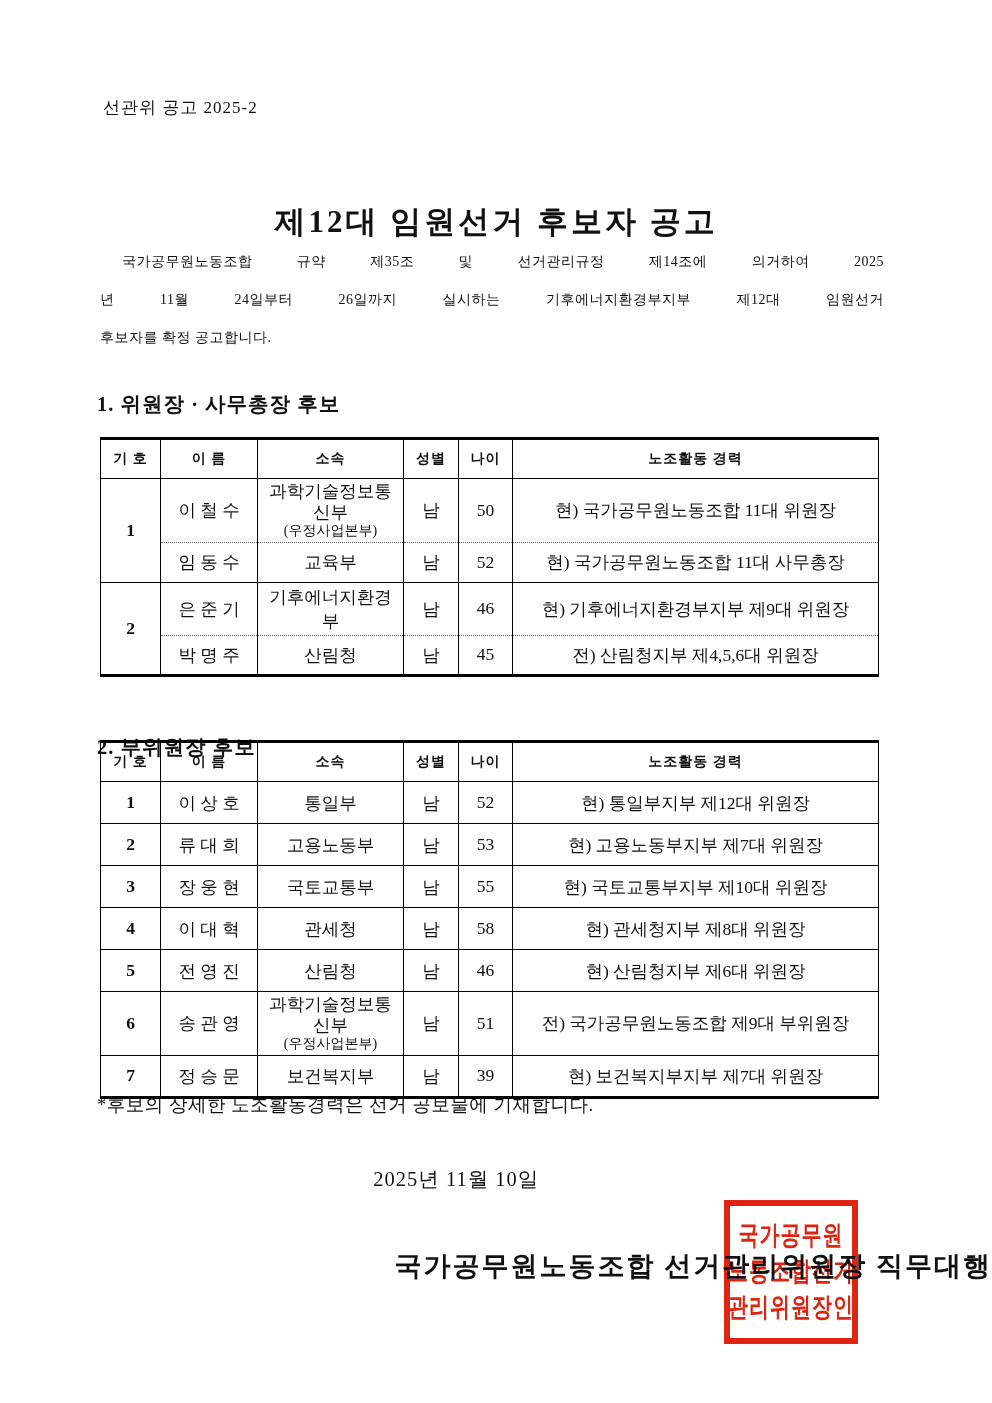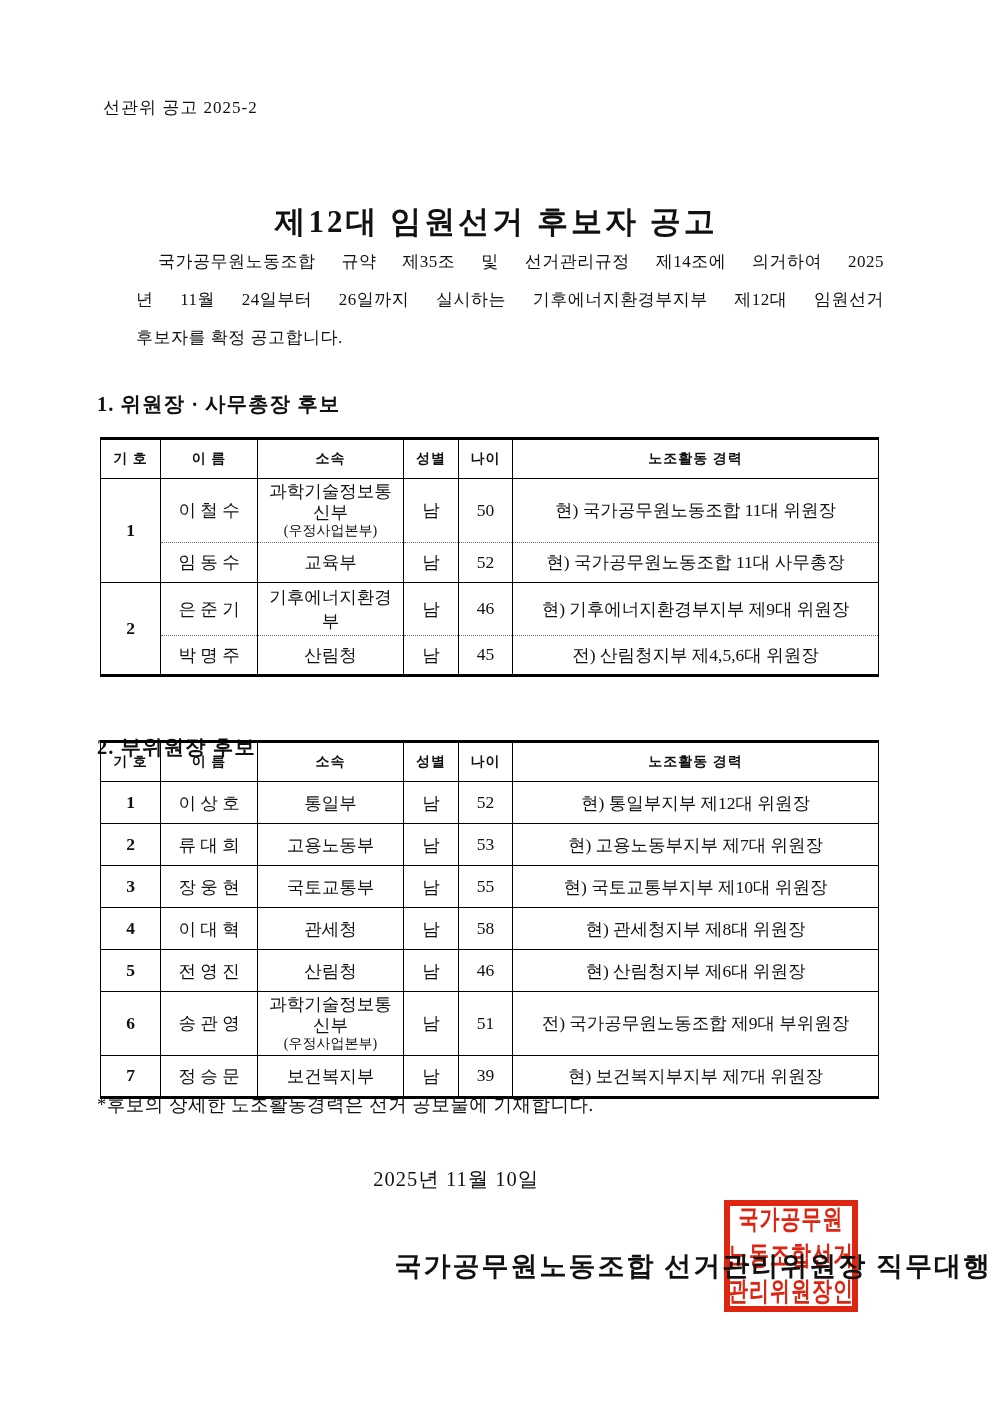--- a/index.html
+++ b/index.html
@@ -19,21 +19,21 @@
   }
 
   .page-title {
     position: absolute; left: 0; top: 180px; width: 100%;
     text-align: center;
     font-size: 31px; font-weight: bold; letter-spacing: 3px;
   }
 
   .body-text {
     position: absolute; left: 100px; right: 108px; top: 243px;
-    font-size: 17px; line-height: 38px; letter-spacing: 0.5px; margin-left: 36px;
+    font-size: 14px; line-height: 38px; letter-spacing: 0.5px;
   }
   .body-line { text-align: justify; text-align-last: justify; }
   .body-line.first { text-indent: 22px; }
   .body-line.last { text-align-last: left; }
 
   .section-heading {
     position: absolute; left: 97px;
     font-size: 20.5px; font-weight: bold; letter-spacing: 1px;
   }
   .section-1 { top: 390px; }
@@ -92,21 +92,21 @@
 
   .signature-line {
     position: absolute; left: 0; top: 1248px; width: 100%;
     text-align: right;
     font-size: 27px; font-weight: bold; letter-spacing: 2px;
     z-index: 2;
   }
 
   .seal {
     position: absolute; left: 724px; top: 1200px;
-    width: 134px; height: 112px;
+    width: 134px; height: 144px;
     border: 6px solid #dd2512;
     display: flex; flex-direction: column;
     align-items: center; justify-content: center;
     z-index: 1;
     background: transparent;
   }
   .seal-line {
     display: block;
     color: #dd2512;
     font-weight: bold;

